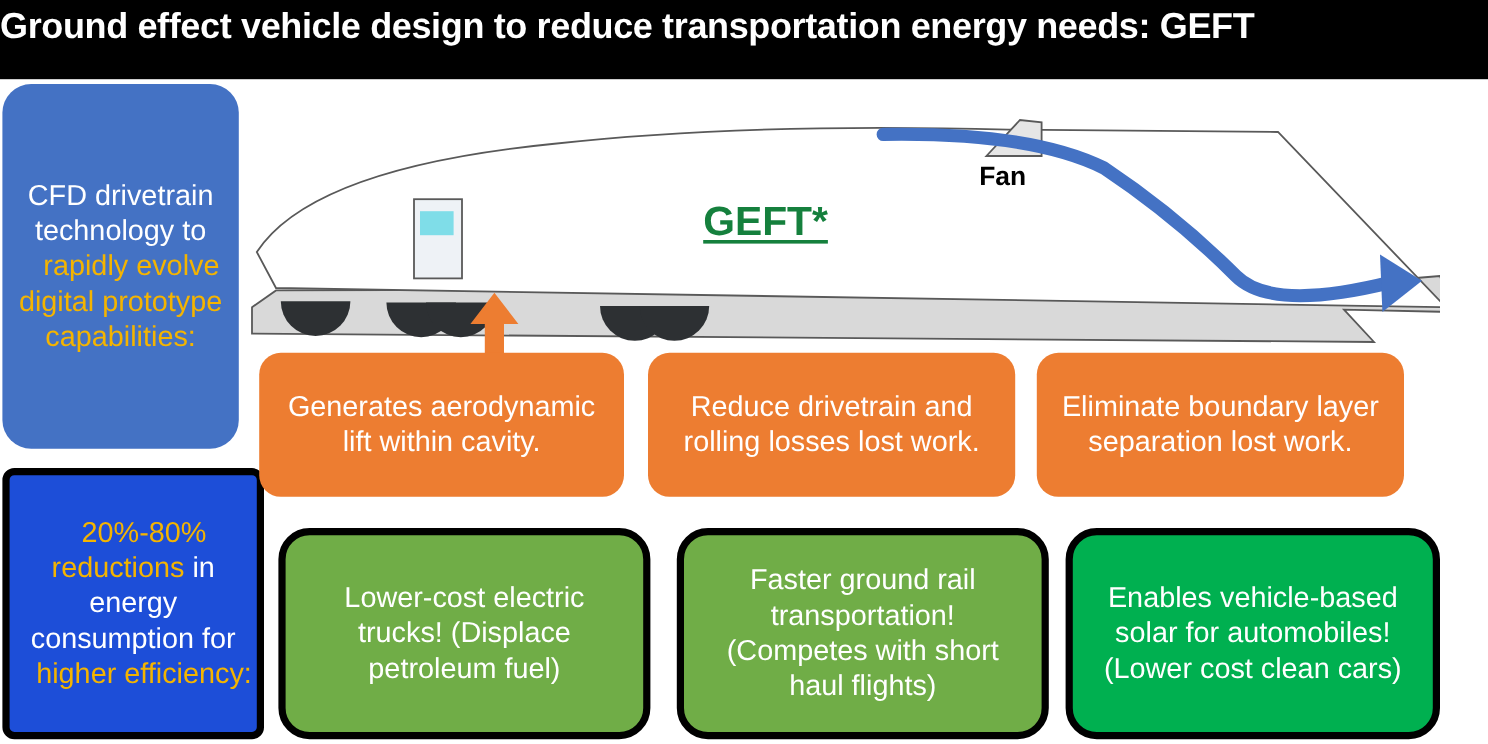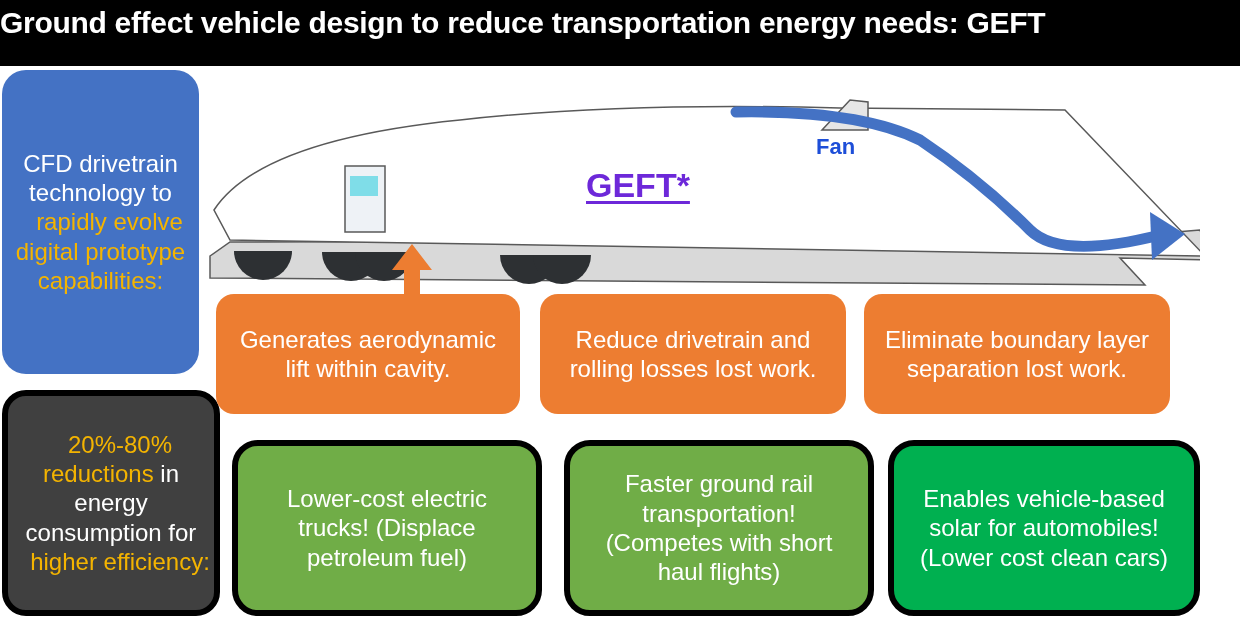--- a/index.html
+++ b/index.html
@@ -7,35 +7,35 @@
          font-family:"Liberation Sans", sans-serif; }
   .header { position:absolute; left:0; top:0; width:1240px; height:66px; background:#000; }
   .title { position:absolute; left:0; top:6px; width:1240px; color:#fff;
            font-weight:bold; font-size:30px; letter-spacing:-0.3px; font-family:"Liberation Sans", sans-serif; }
   .subtitle { position:absolute; right:14px; top:44px; color:#f4b400; font-size:16px; }
   .subtitle u { text-decoration:underline; font-weight:bold; }
   .box { position:absolute; box-sizing:border-box; display:flex; align-items:center; justify-content:center;
          text-align:center; color:#fff; line-height:1.22; }
   .blue1 { left:2px; top:70px; width:197px; height:304px; background:#4472c4; border-radius:24px;
            font-size:24px; padding:6px; }
-  .blue2 { left:2px; top:390px; width:218px; height:226px; background:#404040; border:6px solid #000;
-           border-radius:24px; font-size:24px; padding:4px; }
+  .blue2 { left:2px; top:390px; width:218px; height:226px; background:#1d4ed8; border:6px solid #000;
+           border-radius:10px; font-size:24px; padding:4px; }
   .y { color:#f4b400;margin-left:18px; }
   .orange { background:#ed7d31; border-radius:18px; font-size:24px; height:120px; top:294px; padding:4px 10px; }
   .o1 { left:216px; width:304px; }
   .o2 { left:540px; width:306px;text-align:center; }
   .o3 { left:864px; width:306px; }
   .green { top:440px; height:176px; border:6px solid #000; border-radius:26px; font-size:24px; padding:8px 12px; }
   .g1 { left:232px; width:310px; background:#70ad47; }
   .g2 { left:564px; width:310px; background:#70ad47; }
   .g3 { left:888px; width:312px; background:#00b050; }
   .train { position:absolute; left:200px; top:80px; width:1000px; height:220px; }
-  .geft-label { position:absolute; left:586px; top:166px; font-size:34px; font-weight:bold; color:#6d28d9;
+  .geft-label { position:absolute; left:586px; top:166px; font-size:34px; font-weight:bold; color:#15803d;
                 text-decoration:underline; text-underline-offset:4px; }
-  .fan-label { position:absolute; left:816px; top:134px; font-size:22px; font-weight:bold; color:#1d4ed8; }
+  .fan-label { position:absolute; left:816px; top:134px; font-size:22px; font-weight:bold; color:#000000; }
 </style>
 </head>
 <body>
 
 <div class="header">
   <div class="title">Ground effect vehicle design to reduce transportation energy needs: GEFT</div>
 </div>
 
 <div class="box blue1">
   <div><span>CFD drivetrain technology to </span><span class="y">rapidly evolve digital prototype capabilities:</span></div>

